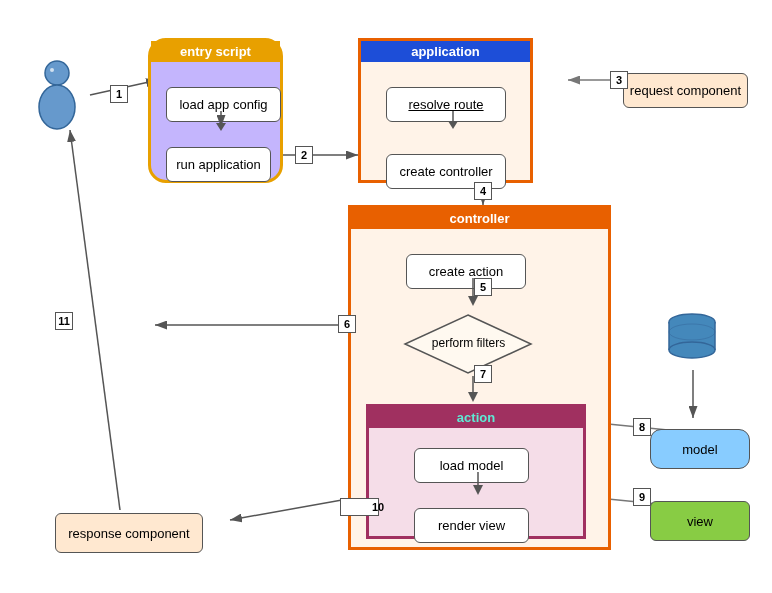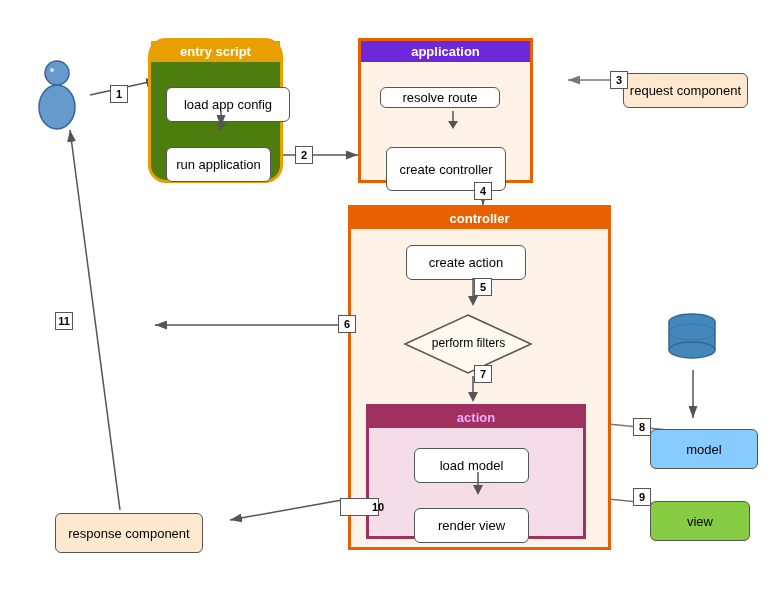--- a/index.html
+++ b/index.html
@@ -134,70 +134,70 @@
     <svg width="55" height="55" viewBox="0 0 55 55">
       <ellipse cx="27" cy="12" rx="23" ry="8" fill="#4488bb" stroke="#336699" stroke-width="1.5"></ellipse>
       <rect x="4" y="12" width="46" height="28" fill="#4488bb" stroke="none"></rect>
       <ellipse cx="27" cy="40" rx="23" ry="8" fill="#4488bb" stroke="#336699" stroke-width="1.5"></ellipse>
       <line x1="4" y1="12" x2="4" y2="40" stroke="#336699" stroke-width="1.5"></line>
       <line x1="50" y1="12" x2="50" y2="40" stroke="#336699" stroke-width="1.5"></line>
       <ellipse cx="27" cy="22" rx="23" ry="8" fill="none" stroke="#336699" stroke-width="1" opacity="0.5"></ellipse>
     </svg>
   </div>
 
-  <div class="section" style="left:148px; top:38px; width:135px; height:145px; background:#4d7c0f; border-color:#e8a000; border-width:3px;border-radius:18px;">
+  <div class="section" style="left:148px; top:38px; width:135px; height:145px; background:#c4b5fd; border-color:#e8a000; border-width:3px;border-radius:18px;">
     <div class="section-title" style="background:#e8a000; color:#fff; font-size:13px; font-weight:bold;">entry script</div>
 
-    <div class="box box-rounded" style="left:15px; top:35px; width:124px; height:35px;">
+    <div class="box box-rounded" style="left:15px; top:35px; width:115px; height:35px;">
       <span>load app config</span>
     </div>
 
     <svg style="position:absolute; left:60px; top:70px; width:20px; height:20px;" viewBox="0 0 20 20">
       <line x1="10" y1="0" x2="10" y2="16" stroke="#555" stroke-width="1.5" marker-end="url(#arrowhead)"></line>
       <polygon points="5,12 10,20 15,12" fill="#555"></polygon>
     </svg>
 
     <div class="box box-rounded" style="left:15px; top:95px; width:105px; height:35px;">
       <span>run application</span>
     </div>
   </div>
 
   <div class="section" style="left:358px; top:38px; width:175px; height:145px; background:#fff3e8; border-color:#e86000; border-width:3px;">
-    <div class="section-title" style="background:#6d28d9; color:#fff; font-size:13px; font-weight:bold;">application</div>
-
-    <div class="box box-rounded" style="left:19px; top:35px; width:120px; height:21px;">
+    <div class="section-title" style="background:#1d4ed8; color:#fff; font-size:13px; font-weight:bold;">application</div>
+
+    <div class="box box-rounded" style="left:25px; top:35px; width:120px; height:35px;text-decoration:underline;">
       <span>resolve route</span>
     </div>
 
     <svg style="position:absolute; left:82px; top:70px; width:20px; height:20px;" viewBox="0 0 20 20">
       <line x1="10" y1="0" x2="10" y2="12" stroke="#555" stroke-width="1.5"></line>
       <polygon points="5,10 10,18 15,10" fill="#555"></polygon>
     </svg>
 
-    <div class="box box-rounded" style="left:25px; top:95px; width:120px; height:44px;">
+    <div class="box box-rounded" style="left:25px; top:102px; width:120px; height:35px;">
       <span>create controller</span>
     </div>
   </div>
 
   <div class="box box-rounded" style="left:623px; top:62px; width:125px; height:35px; background:#ffe8d0;">
     <span>request component</span>
   </div>
 
   <div class="arrow-label" style="left:110px; top:85px;">1</div>
 
   <div class="arrow-label" style="left:295px; top:146px;">2</div>
 
   <div class="arrow-label" style="left:610px; top:71px;">3</div>
 
   <div class="arrow-label" style="left:474px; top:182px;">4</div>
 
   <div class="section" style="left:348px; top:205px; width:263px; height:345px; background:#fff3e8; border-color:#e86000; border-width:3px;">
     <div class="section-title" style="background:#e86000; color:#fff; font-size:13px; font-weight:bold;">controller</div>
 
-    <div class="box box-rounded" style="left:55px; top:26px; width:120px; height:35px;text-align:center;">
+    <div class="box box-rounded" style="left:55px; top:35px; width:120px; height:35px;text-align:center;">
       <span>create action</span>
     </div>
 
     <svg style="position:absolute; left:112px; top:70px; width:20px; height:30px;" viewBox="0 0 20 30">
       <line x1="10" y1="0" x2="10" y2="22" stroke="#555" stroke-width="1.5"></line>
       <polygon points="5,18 10,28 15,18" fill="#555"></polygon>
     </svg>
 
     <div style="position:absolute; left:60px; top:105px; width:115px; height:60px; display:flex; align-items:center; justify-content:center;">
       <svg width="130" height="62" viewBox="0 0 130 62" style="position:absolute; top:0; left:-8px;">
@@ -205,21 +205,21 @@
       </svg>
       <span style="position:relative; z-index:1; font-size:12px; text-align:left;">perform filters</span>
     </div>
 
     <svg style="position:absolute; left:112px; top:168px; width:20px; height:28px;" viewBox="0 0 20 28">
       <line x1="10" y1="0" x2="10" y2="20" stroke="#555" stroke-width="1.5"></line>
       <polygon points="5,16 10,26 15,16" fill="#555"></polygon>
     </svg>
 
     <div class="section" style="left:15px; top:196px; width:220px; height:135px; background:#f5dde8; border-color:#a03060; border-width:3px;">
-      <div class="section-title" style="background:#a03060; color:#f0abfc; font-size:13px; font-weight:bold;">action</div>
+      <div class="section-title" style="background:#a03060; color:#5eead4; font-size:13px; font-weight:bold;">action</div>
 
       <div class="box box-rounded" style="left:45px; top:30px; width:115px; height:35px;align-items:center;">
         <span>load model</span>
       </div>
 
       <svg style="position:absolute; left:99px; top:65px; width:20px; height:25px;" viewBox="0 0 20 25">
         <line x1="10" y1="0" x2="10" y2="17" stroke="#555" stroke-width="1.5"></line>
         <polygon points="5,13 10,23 15,13" fill="#555"></polygon>
       </svg>
 
@@ -237,21 +237,21 @@
   <div class="arrow-label" style="left:474px; top:365px;">7</div>
 
   <div class="arrow-label" style="left:633px; top:418px;">8</div>
 
   <div class="arrow-label" style="left:633px; top:488px;">9</div>
 
   <div class="arrow-label" style="left:340px; top:498px;padding-left:37px;">10</div>
 
   <div class="arrow-label" style="left:55px; top:312px;">11</div>
 
-  <div class="box box-rounded" style="left:650px; top:418px; width:108px; height:40px; background:#88ccff;">
+  <div class="box box-rounded" style="left:650px; top:418px; width:100px; height:40px; background:#88ccff;border-radius:11px;">
     <span>model</span>
   </div>
 
   <div class="box box-rounded" style="left:650px; top:490px; width:100px; height:40px; background:#88cc44;">
     <span>view</span>
   </div>
 
   <div class="box box-rounded" style="left:55px; top:502px; width:148px; height:40px; background:#ffe8d0;">
     <span>response component</span>
   </div>

